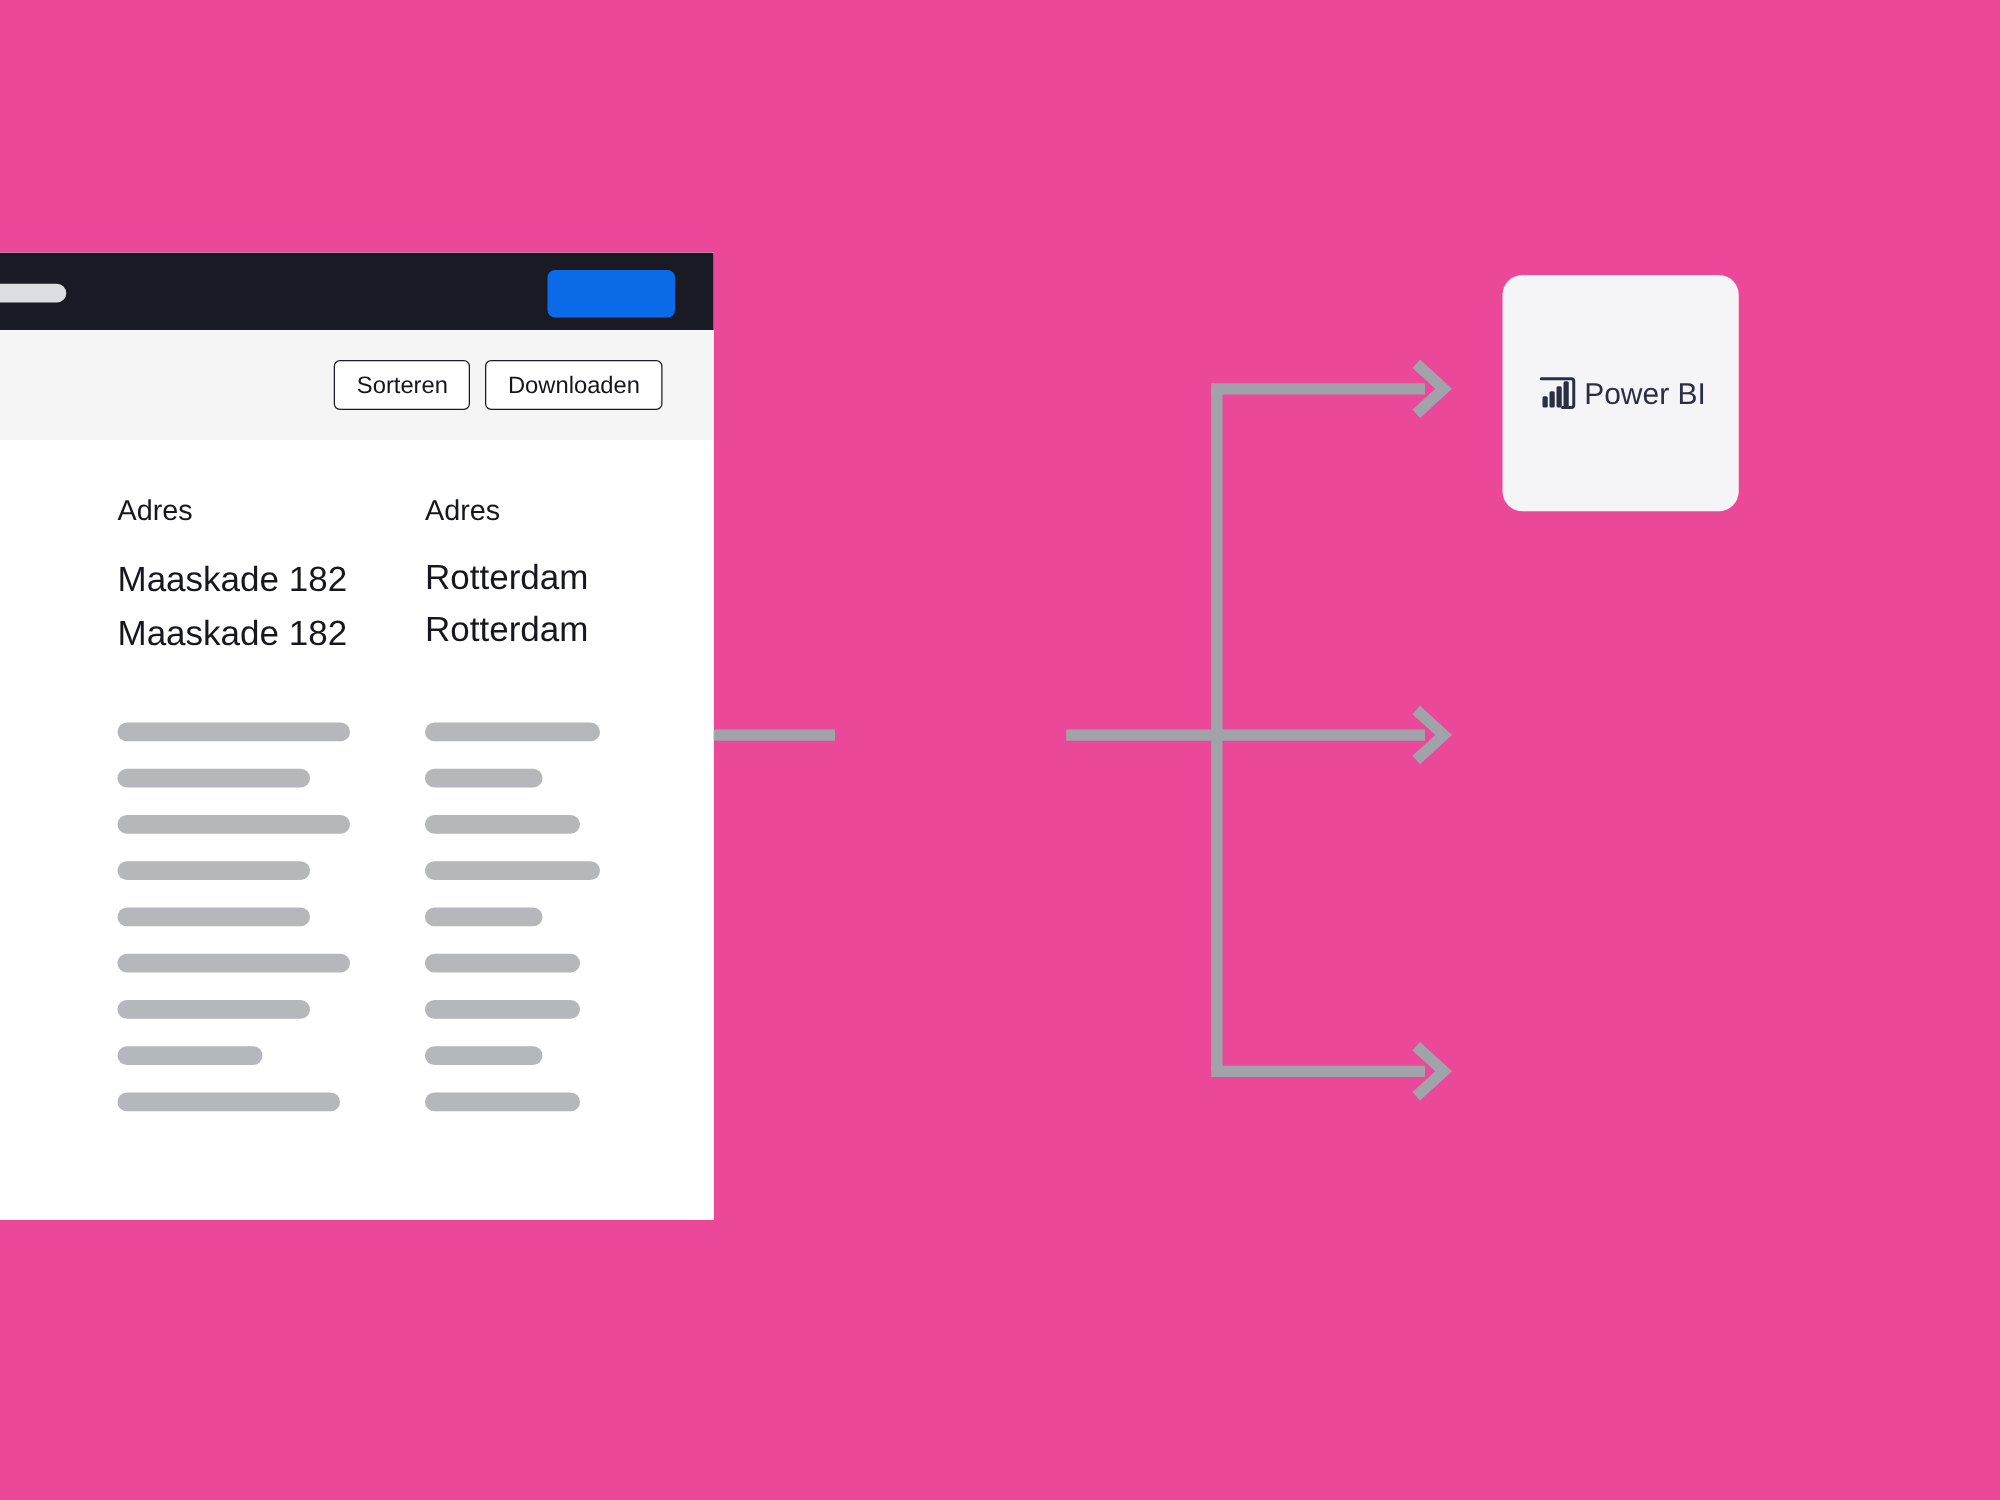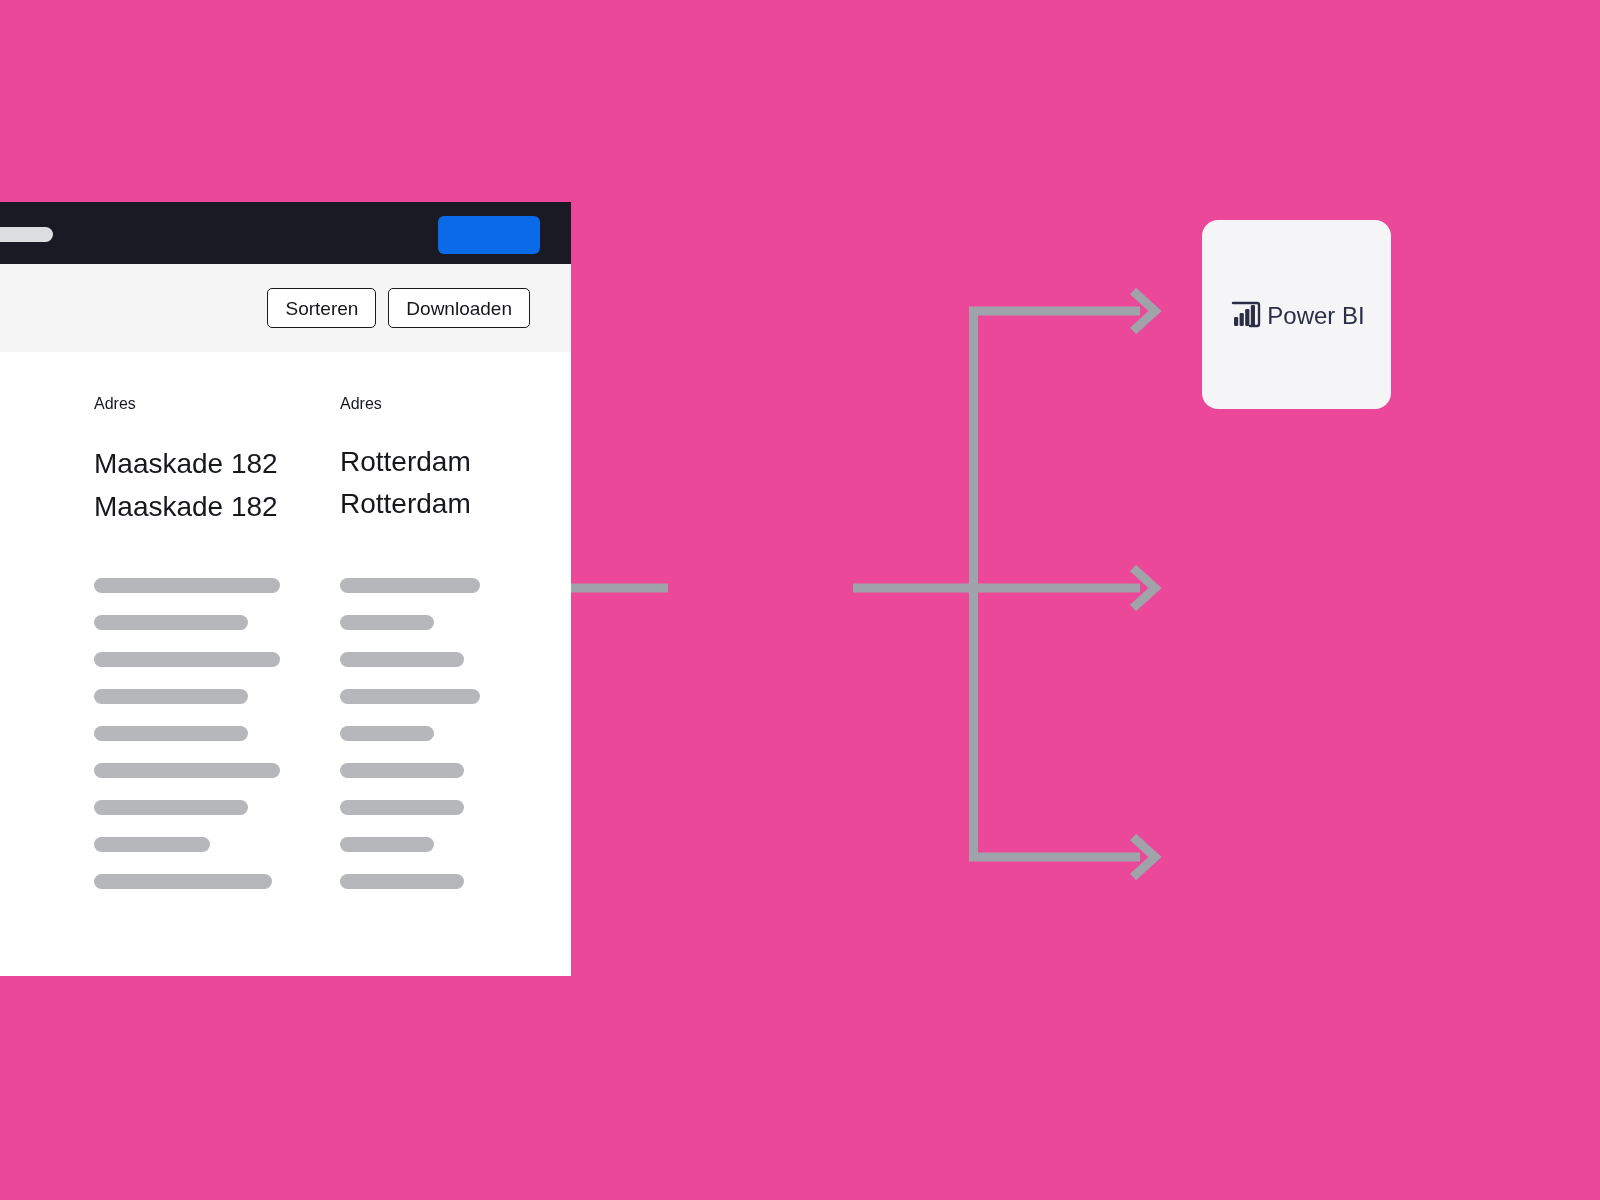--- a/index.html
+++ b/index.html
@@ -101,21 +101,21 @@
     position: absolute;
     top: 0;
   }
   #col-partial { left: -30px;  width: 78px; }
   #col-adres   { left: 134px;  width: 200px; }
   #col-stad    { left: 380px;  width: 160px; }
 
   .col-header {
     position: absolute;
     top: 43px;
-    font-size: 16px;
+    font-size: 23px;
     color: #17181e;
     white-space: nowrap;
     text-align: right;
   }
   .cell-text {
     position: absolute;
     font-size: 28px;
     color: #17181e;
     white-space: nowrap;
   }

